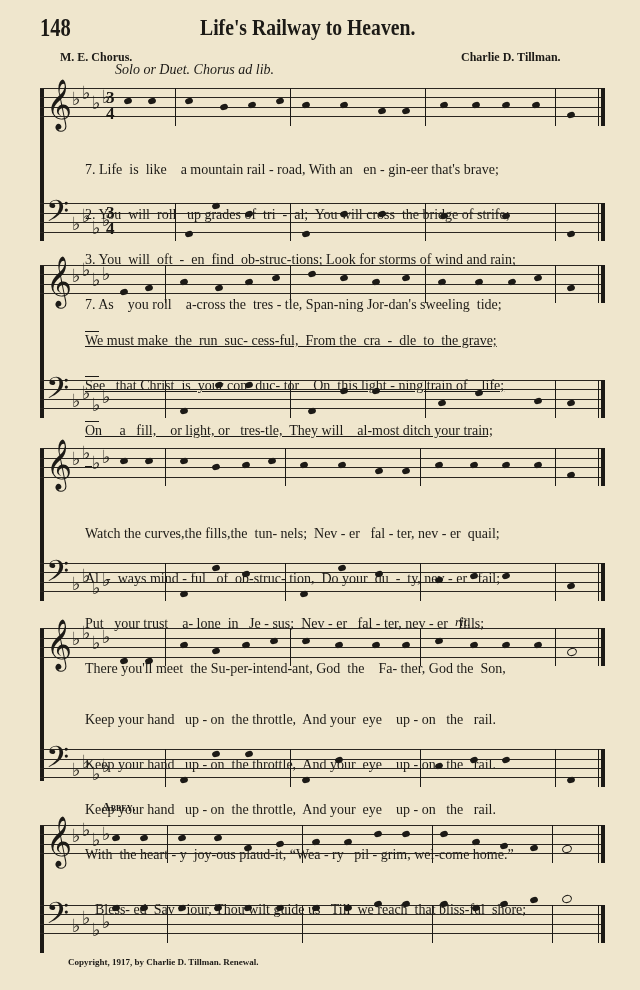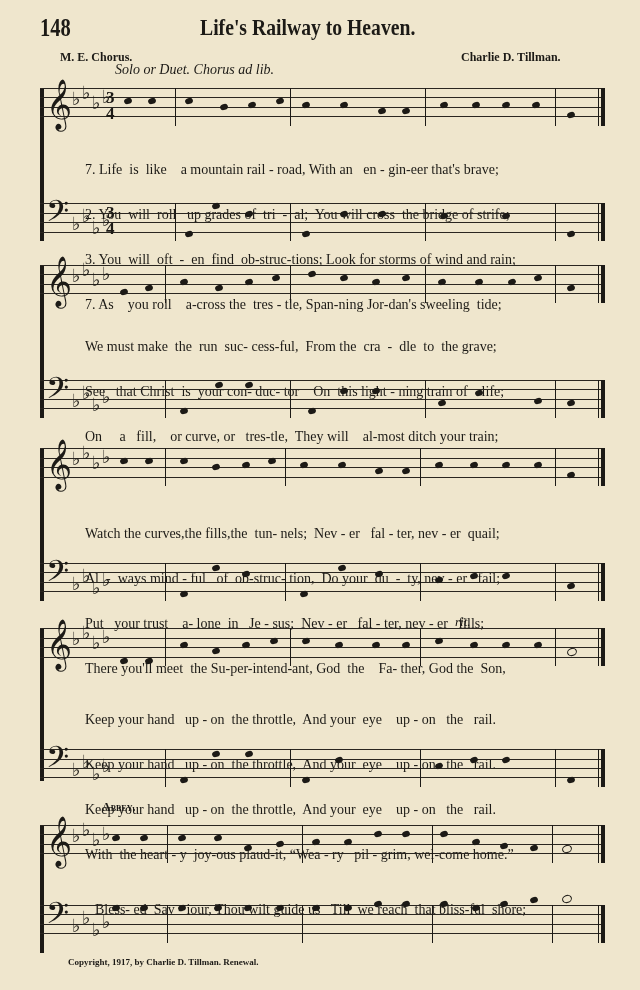--- a/index.html
+++ b/index.html
@@ -130,24 +130,24 @@
     <div class="note" style="left:268px;top:6px;"></div>
       <div class="note" style="left:300px;top:10px;"></div>
     <div class="note" style="left:332px;top:14px;"></div>
       <div class="note" style="left:362px;top:10px;"></div>
     <div class="note" style="left:398px;top:14px;"></div>
       <div class="note" style="left:435px;top:14px;"></div>
     <div class="note" style="left:468px;top:14px;"></div>
       <div class="note" style="left:494px;top:10px;"></div>
     <div class="note" style="left:527px;top:20px;"></div>
   </div>
-  <div class="lyrics" style="top:44px;">
+  <div class="lyrics" style="top:38px;text-decoration:underline;">
     <div>We must make  the  run  suc- cess-ful,  From the  cra  -  dle  to  the grave;</div>
     <div>See   that Christ  is  your con- duc- tor    On  this light - ning train of    life;</div>
-    <div>On     a   fill,    or curve, or   tres-tle,  They will    al-most ditch your train;</div>
+    <div>On     a   fill,    or light, or   tres-tle,  They will    al-most ditch your train;</div>
   </div>
   <div class="staff" style="top:115px;">
     <div class="lines"></div>
     <span class="clef" style="left:6px;top:-6px;font-size:36px;">𝄢</span>
     <span class="key" style="left:32px;top:12px;">♭</span>
     <span class="key" style="left:42px;top:4px;">♭</span>
     <span class="key" style="left:52px;top:16px;">♭</span>
     <span class="key" style="left:62px;top:8px;">♭</span>
     <div class="barline" style="left:125px;"></div>
     <div class="barline" style="left:250px;"></div>

